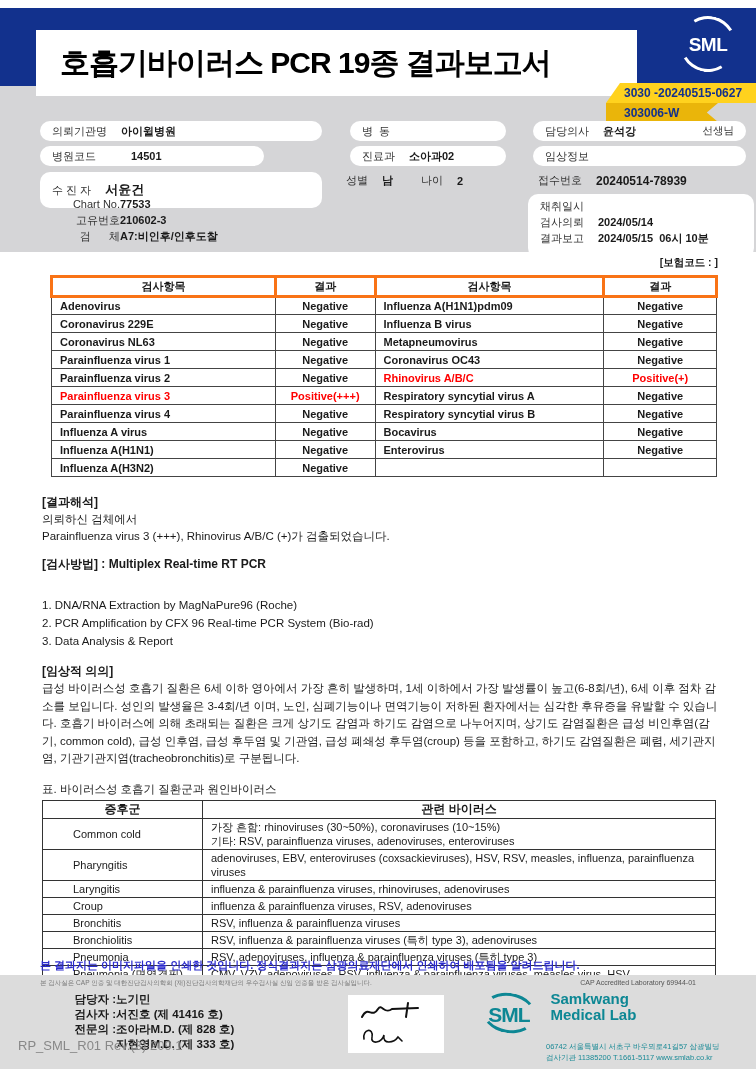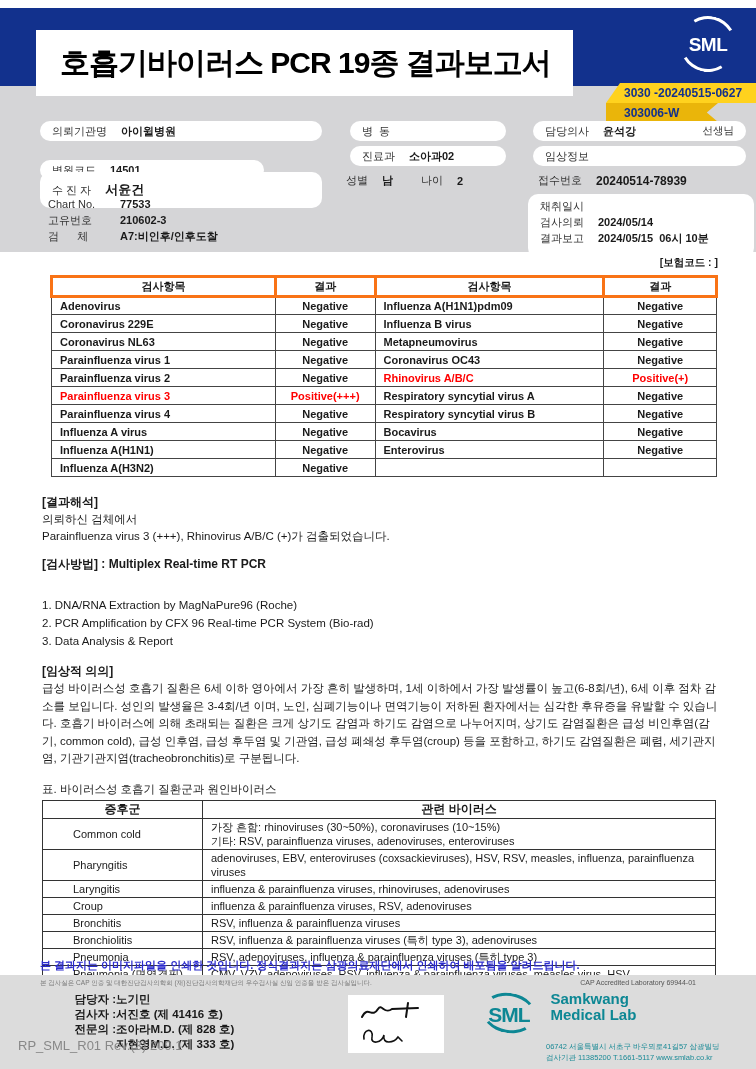--- a/index.html
+++ b/index.html
@@ -3,21 +3,21 @@
 <meta charset="utf-8">
 <style>
   * { margin:0; padding:0; box-sizing:border-box; }
   html,body { background:#fff; }
   body { font-family:"Liberation Sans","DejaVu Sans",sans-serif; color:#1a1a1a; }
   .page { position:relative; width:756px; height:1069px; background:#fff; overflow:hidden; }
 
   
   .navband { position:absolute; left:0; top:8px; width:756px; height:78px; background:#12318d; }
   .grayband { position:absolute; left:0; top:86px; width:756px; height:166px; background:#d5d5d7; }
-  .titlebox { position:absolute; left:36px; top:30px; width:537px; height:66px; background:#fff; display:flex; align-items:center; padding-left:24px; }
+  .titlebox { position:absolute; left:36px; top:30px; width:601px; height:66px; background:#fff; display:flex; align-items:center; padding-left:24px; }
   .titlebox .t { font-size:30px; font-weight:800; letter-spacing:-1px; color:#000; }
 
   .sml-logo { position:absolute; right:16px; top:12px; width:64px; height:64px; }
   .arc { position:absolute; border:3px solid #fff; border-radius:50%; width:56px; height:56px; left:4px; top:4px; }
   .arc.top { border-left-color:transparent; border-right-color:transparent; border-bottom-color:transparent; transform:rotate(14deg); }
   .arc.bot { border-left-color:transparent; border-right-color:transparent; border-top-color:transparent; transform:rotate(14deg); }
   .sml-logo .letters { position:absolute; left:0; top:22px; width:64px; text-align:center; color:#fff; font-size:19px; font-weight:800; letter-spacing:-0.5px; }
 
   .ribbon { position:absolute; right:0; top:83px; width:150px; }
   .ribbon .r1 { height:20px; background:#ffd21e; clip-path:polygon(14px 0,100% 0,100% 100%,0 100%); display:flex; align-items:center; padding-left:18px; }
@@ -26,21 +26,21 @@
 
   
   .pill { position:absolute; background:#fff; border-radius:10px; height:20px; display:flex; align-items:center; padding:0 12px; font-size:11px; }
   .pill .lb, .lb { color:#333; white-space:pre; }
   .pill .val { font-weight:800; margin-left:14px; white-space:pre; }
   .pill .suffix { margin-left:auto; color:#333; font-size:10.5px; }
   .plain { position:absolute; font-size:11px; display:flex; align-items:center; }
   .plain .val { font-weight:800; margin-left:14px; white-space:pre; }
   .chartblock { position:absolute; left:48px; top:196px; font-size:11px; }
   .chartblock .row { display:flex; line-height:16px; }
-  .chartblock .lb { width:72px; white-space:pre; color:#333; }
+  .chartblock .lb { width:72px; white-space:pre; color:#333;text-align:right; }
   .chartblock .val { font-weight:800; white-space:pre; }
   .datebox { position:absolute; left:528px; top:194px; width:226px; background:#fff; border-radius:10px; padding:4px 10px 12px 12px; font-size:11px; }
   .datebox .row { display:flex; line-height:16px; }
   .datebox .lb { width:58px; color:#333; white-space:pre; }
   .datebox .val { font-weight:800; white-space:pre; }
 
   
   .content { position:absolute; left:0; top:252px; width:756px; }
   .inscode { text-align:right; padding-right:38px; font-size:10.5px; font-weight:700; margin-top:4px; }
   table { border-collapse:collapse; }
@@ -112,21 +112,21 @@
   <div class="pill" style="left:350px; top:121px; width:156px;">
     <span class="lb">병  동</span>
     <span class="val"></span>
   </div>
   <div class="pill" style="left:533px; top:121px; width:213px;">
     <span class="lb">담당의사</span>
     <span class="val">윤석강</span>
     <span class="suffix">선생님</span>
   </div>
 
-  <div class="pill" style="left:40px; top:160px; width:224px;">
+  <div class="pill" style="left:40px; top:146px; width:224px;gap:21px;">
     <span class="lb">병원코드</span>
     <span class="val">14501</span>
   </div>
   <div class="pill" style="left:350px; top:146px; width:156px;">
     <span class="lb">진료과</span>
     <span class="val">소아과02</span>
   </div>
   <div class="pill" style="left:533px; top:146px; width:213px;">
     <span class="lb">임상정보</span>
     <span class="val"></span>

